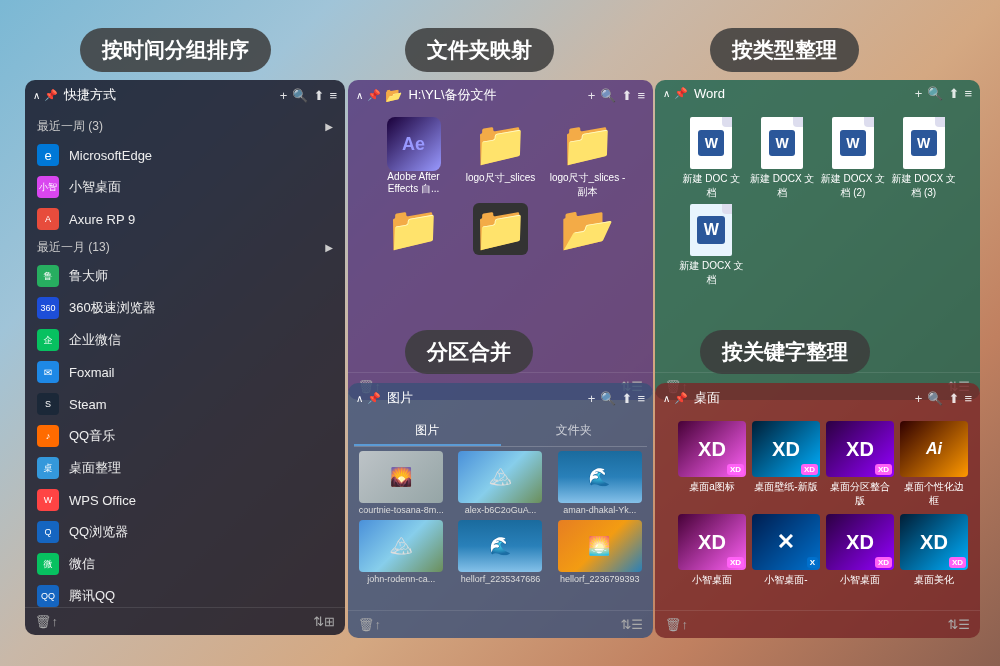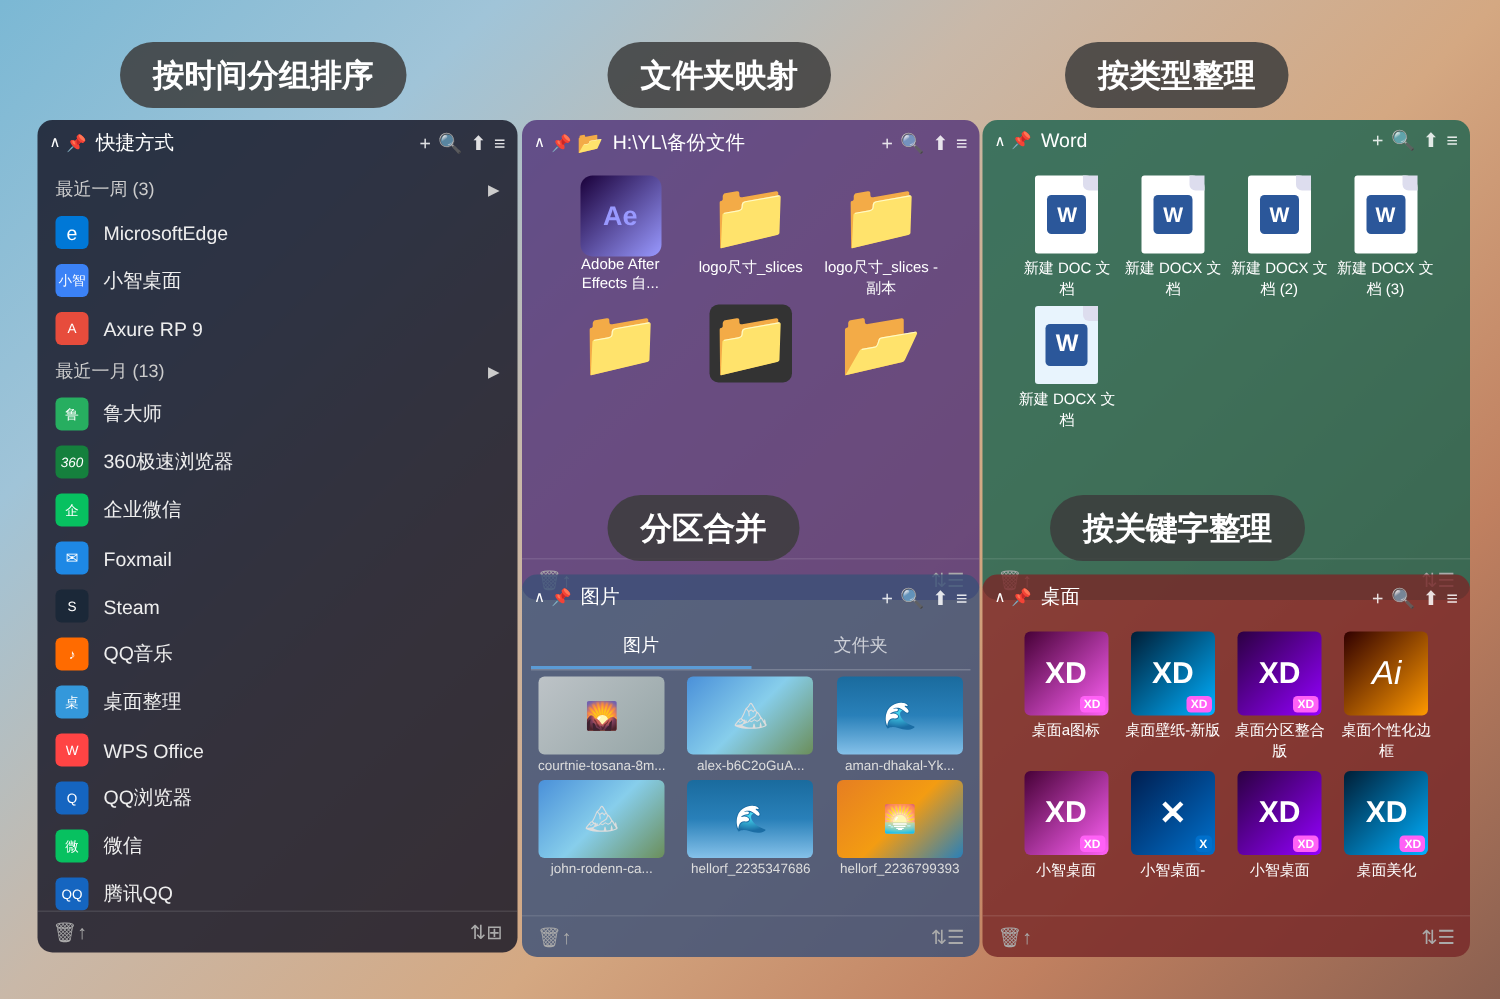--- a/index.html
+++ b/index.html
@@ -251,21 +251,21 @@
       display: flex;
       flex-direction: column;
       align-items: center;
       font-size: 10px;
       color: #fff;
       text-align: center;
       gap: 3px;
       cursor: pointer;
     }
     .app-icon-big {
-      width: 56px; height: 56px;
+      width: 68px; height: 56px;
       border-radius: 4px;
       display: flex; align-items: center; justify-content: center;
       font-size: 22px;
       font-weight: bold;
       color: #fff;
       position: relative;
       text-align: center;
     }
     .xd-badge {
       position: absolute;
@@ -327,21 +327,21 @@
       <span>最近一周 (3)</span>
       <span class="arrow">▶</span>
     </div>
     <div class="shortcut-item">
       <div class="app-icon" style="background:#0078d7;">
           <span style="color:#fff;font-size:13px;">e</span>
         </div>
       <span>MicrosoftEdge</span>
     </div>
     <div class="shortcut-item">
-      <div class="app-icon" style="background:#3b82f6;">
+      <div class="app-icon" style="background:#d946ef;">
           <span style="color:#fff;font-size:9px;">小智</span>
         </div>
       <span>小智桌面</span>
     </div>
     <div class="shortcut-item">
       <div class="app-icon" style="background:#e74c3c;">
           <span style="color:#fff;font-size:9px;">A</span>
         </div>
       <span>Axure RP 9</span>
     </div>
@@ -350,21 +350,21 @@
       <span>最近一月 (13)</span>
       <span class="arrow">▶</span>
     </div>
     <div class="shortcut-item">
       <div class="app-icon" style="background:#27ae60;">
           <span style="color:#fff;font-size:9px;">鲁</span>
         </div>
       <span>鲁大师</span>
     </div>
     <div class="shortcut-item">
-      <div class="app-icon" style="background:#15803d;font-style:italic;">
+      <div class="app-icon" style="background:#1d4ed8;">
           <span style="color:#fff;font-size:9px;">360</span>
         </div>
       <span>360极速浏览器</span>
     </div>
     <div class="shortcut-item">
       <div class="app-icon" style="background:#07c160;">
           <span style="color:#fff;font-size:9px;">企</span>
         </div>
       <span>企业微信</span>
     </div>
@@ -659,21 +659,21 @@
       <div class="desktop-item">
         <div class="app-icon-big xd-purple2">
           <span style="font-size:20px;">XD</span>
           <span class="xd-badge">XD</span>
         </div>
         <span>桌面分区整合版</span>
       </div>
 
       <div class="desktop-item">
         <div class="app-icon-big ai-orange">
-          <span style="font-size:22px; font-weight:normal; font-style:italic;">Ai</span>
+          <span style="font-size:16px; font-weight:bold; font-style:italic;">Ai</span>
         </div>
         <span>桌面个性化边框</span>
       </div>
 
       <div class="desktop-item">
         <div class="app-icon-big xd-purple">
           <span style="font-size:20px;">XD</span>
           <span class="xd-badge">XD</span>
         </div>
         <span>小智桌面</span>

